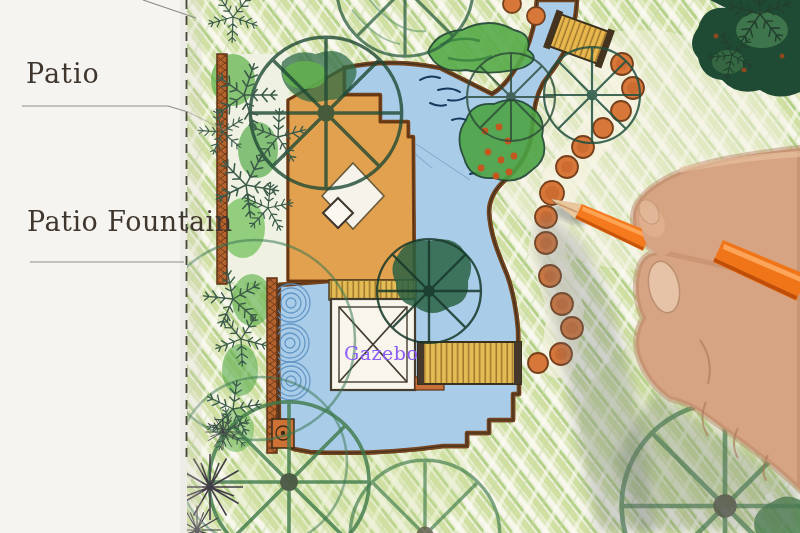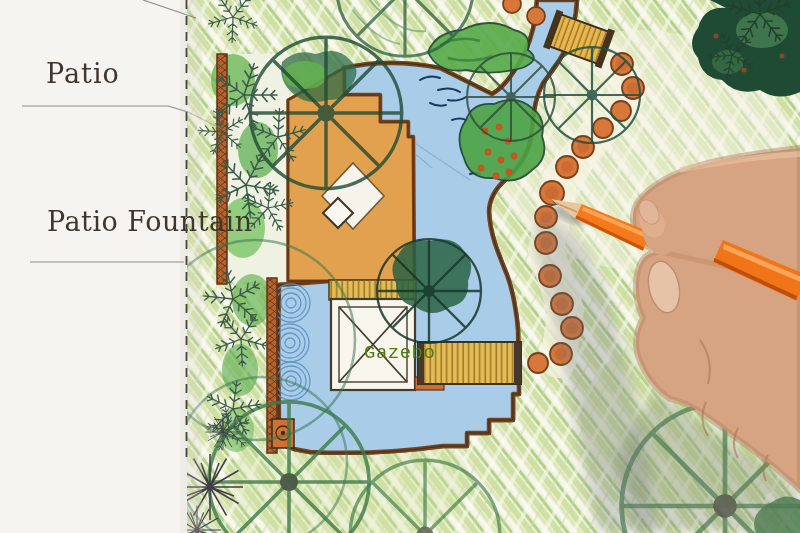--- a/index.html
+++ b/index.html
@@ -1,22 +1,22 @@
 <!DOCTYPE html>
 <html><head>
 <meta charset="utf-8">
 <style>
   html,body{margin:0;padding:0;background:#222;}
   .stage{position:relative;width:800px;height:533px;overflow:hidden;background:#f1efe4;
          font-family:"DejaVu Serif","Liberation Serif",serif;}
   .stage svg{position:absolute;left:0;top:0;}
-  .lbl{position:absolute;color:#3f362e;white-space:nowrap;margin-left:20px;}
+  .lbl{position:absolute;color:#3f362e;white-space:nowrap;}
   .lbl-patio{left:26px;top:58px;font-size:27px;letter-spacing:1px;}
   .lbl-wf{left:27px;top:206px;font-size:27px;letter-spacing:0.5px;}
-  .lbl-gazebo{left:344px;top:342px;font-size:19px;letter-spacing:0.5px;color:#4d7c0f;font-family:Liberation Mono, monospace;}
+  .lbl-gazebo{left:344px;top:342px;font-size:19px;letter-spacing:0.5px;color:#8b5cf6;}
 </style>
 </head>
 <body>
 
 <div class="stage">
 <svg width="800" height="533" viewBox="0 0 800 533">
 <defs>
   <pattern id="grassP" width="22" height="22" patternUnits="userSpaceOnUse" patternTransform="rotate(-38)">
     <rect width="22" height="22" fill="#eef0dd"></rect>
     <rect x="0" width="6" height="22" fill="#cfe0a2"></rect>

